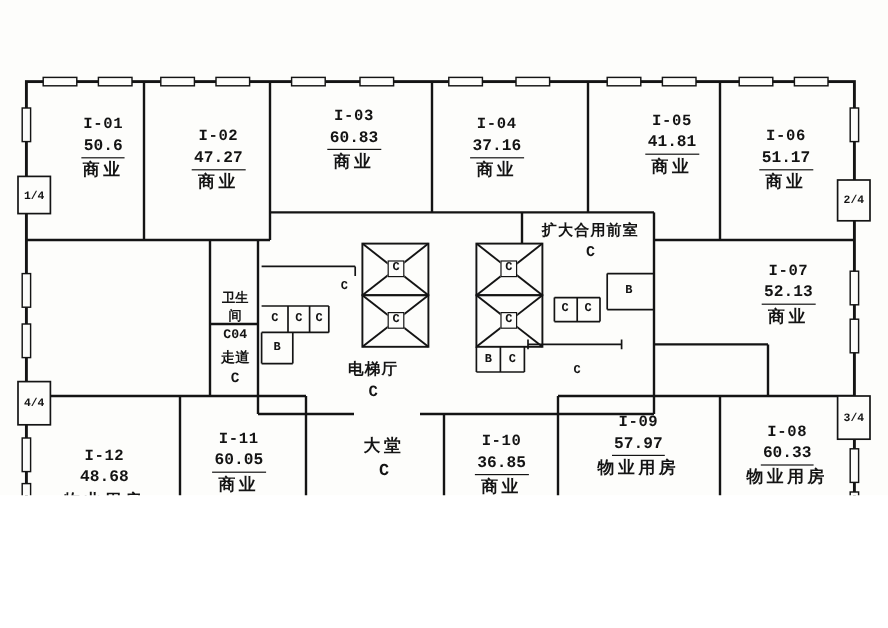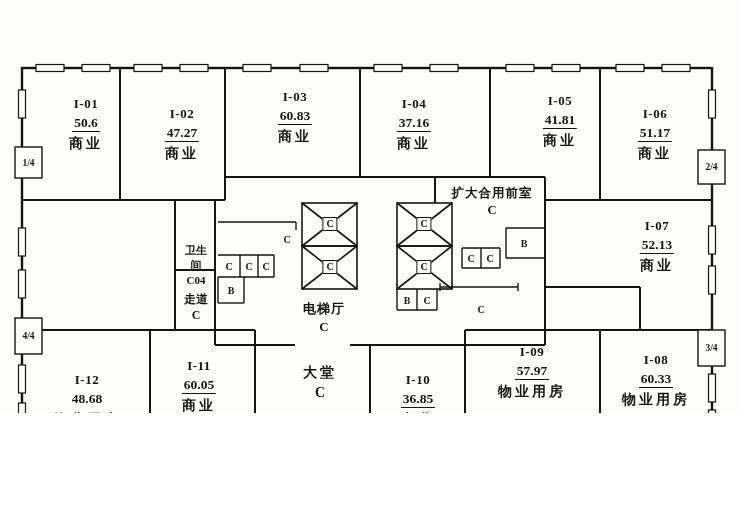--- a/index.html
+++ b/index.html
@@ -1,18 +1,18 @@
 <!DOCTYPE html>
 <html><head>
 <meta charset="utf-8">
 <style>
   html,body{margin:0;padding:0;background:#ffffff;}
   .stage{
     position:relative;width:740px;height:413px;background:#fdfdfb;
-    font-family:Liberation Serif, serif;color:#141414;overflow:hidden;
+    font-family:Liberation Mono, monospace;color:#141414;overflow:hidden;
   }
   .stage svg{position:absolute;left:0;top:0;}
   
   .room{position:absolute;transform:translateX(-50%);display:flex;flex-direction:column;
         align-items:center;gap:4px;text-align:center;white-space:nowrap;}
   .rid{font-size:13px;font-weight:600;letter-spacing:.5px;line-height:15px;}
   .rarea{font-size:13.5px;font-weight:600;line-height:16px;}
   .u{border-bottom:1.6px solid #141414;padding:0 2px 1px 2px;}
   .rtype{font-size:14px;font-weight:700;letter-spacing:3px;line-height:17px;}
   
@@ -193,21 +193,21 @@
   <div class="room" style="left:656px;top:352px;">
     <div class="rid">I-08</div>
     <div class="rarea"><span class="u">60.33</span></div>
     <div class="rtype">物业用房</div>
   </div>
   <div class="room" style="left:532px;top:344px;">
     <div class="rid">I-09</div>
     <div class="rarea"><span class="u">57.97</span></div>
     <div class="rtype">物业用房</div>
   </div>
-  <div class="room" style="left:418px;top:372px;">
+  <div class="room" style="left:418px;top:360px;">
     <div class="rid">I-10</div>
     <div class="rarea"><span class="u">36.85</span></div>
     <div class="rtype">商业</div>
   </div>
   <div class="room" style="left:199px;top:358px;">
     <div class="rid">I-11</div>
     <div class="rarea"><span class="u">60.05</span></div>
     <div class="rtype">商业</div>
   </div>
   <div class="room" style="left:87px;top:344px;margin-top:28px;">
@@ -218,21 +218,21 @@
 
   <div class="lbl wc" style="left:196px;top:207px;margin-top:36px;">
     <div>卫生</div>
     <div>间</div>
     <div>C04</div>
   </div>
   <div class="lbl walk" style="left:196px;top:291px;">
     <div>走道</div>
     <div class="code">C</div>
   </div>
-  <div class="lbl hall" style="left:324px;top:300px;">
+  <div class="lbl hall" style="left:311px;top:300px;">
     <div>电梯厅</div>
     <div class="code">C</div>
   </div>
   <div class="lbl lobby" style="left:320px;top:363px;">
     <div>大堂</div>
     <div class="code">C</div>
   </div>
   <div class="lbl front" style="left:492px;top:185px;">
     <div>扩大合用前室</div>
     <div class="code">C</div>

